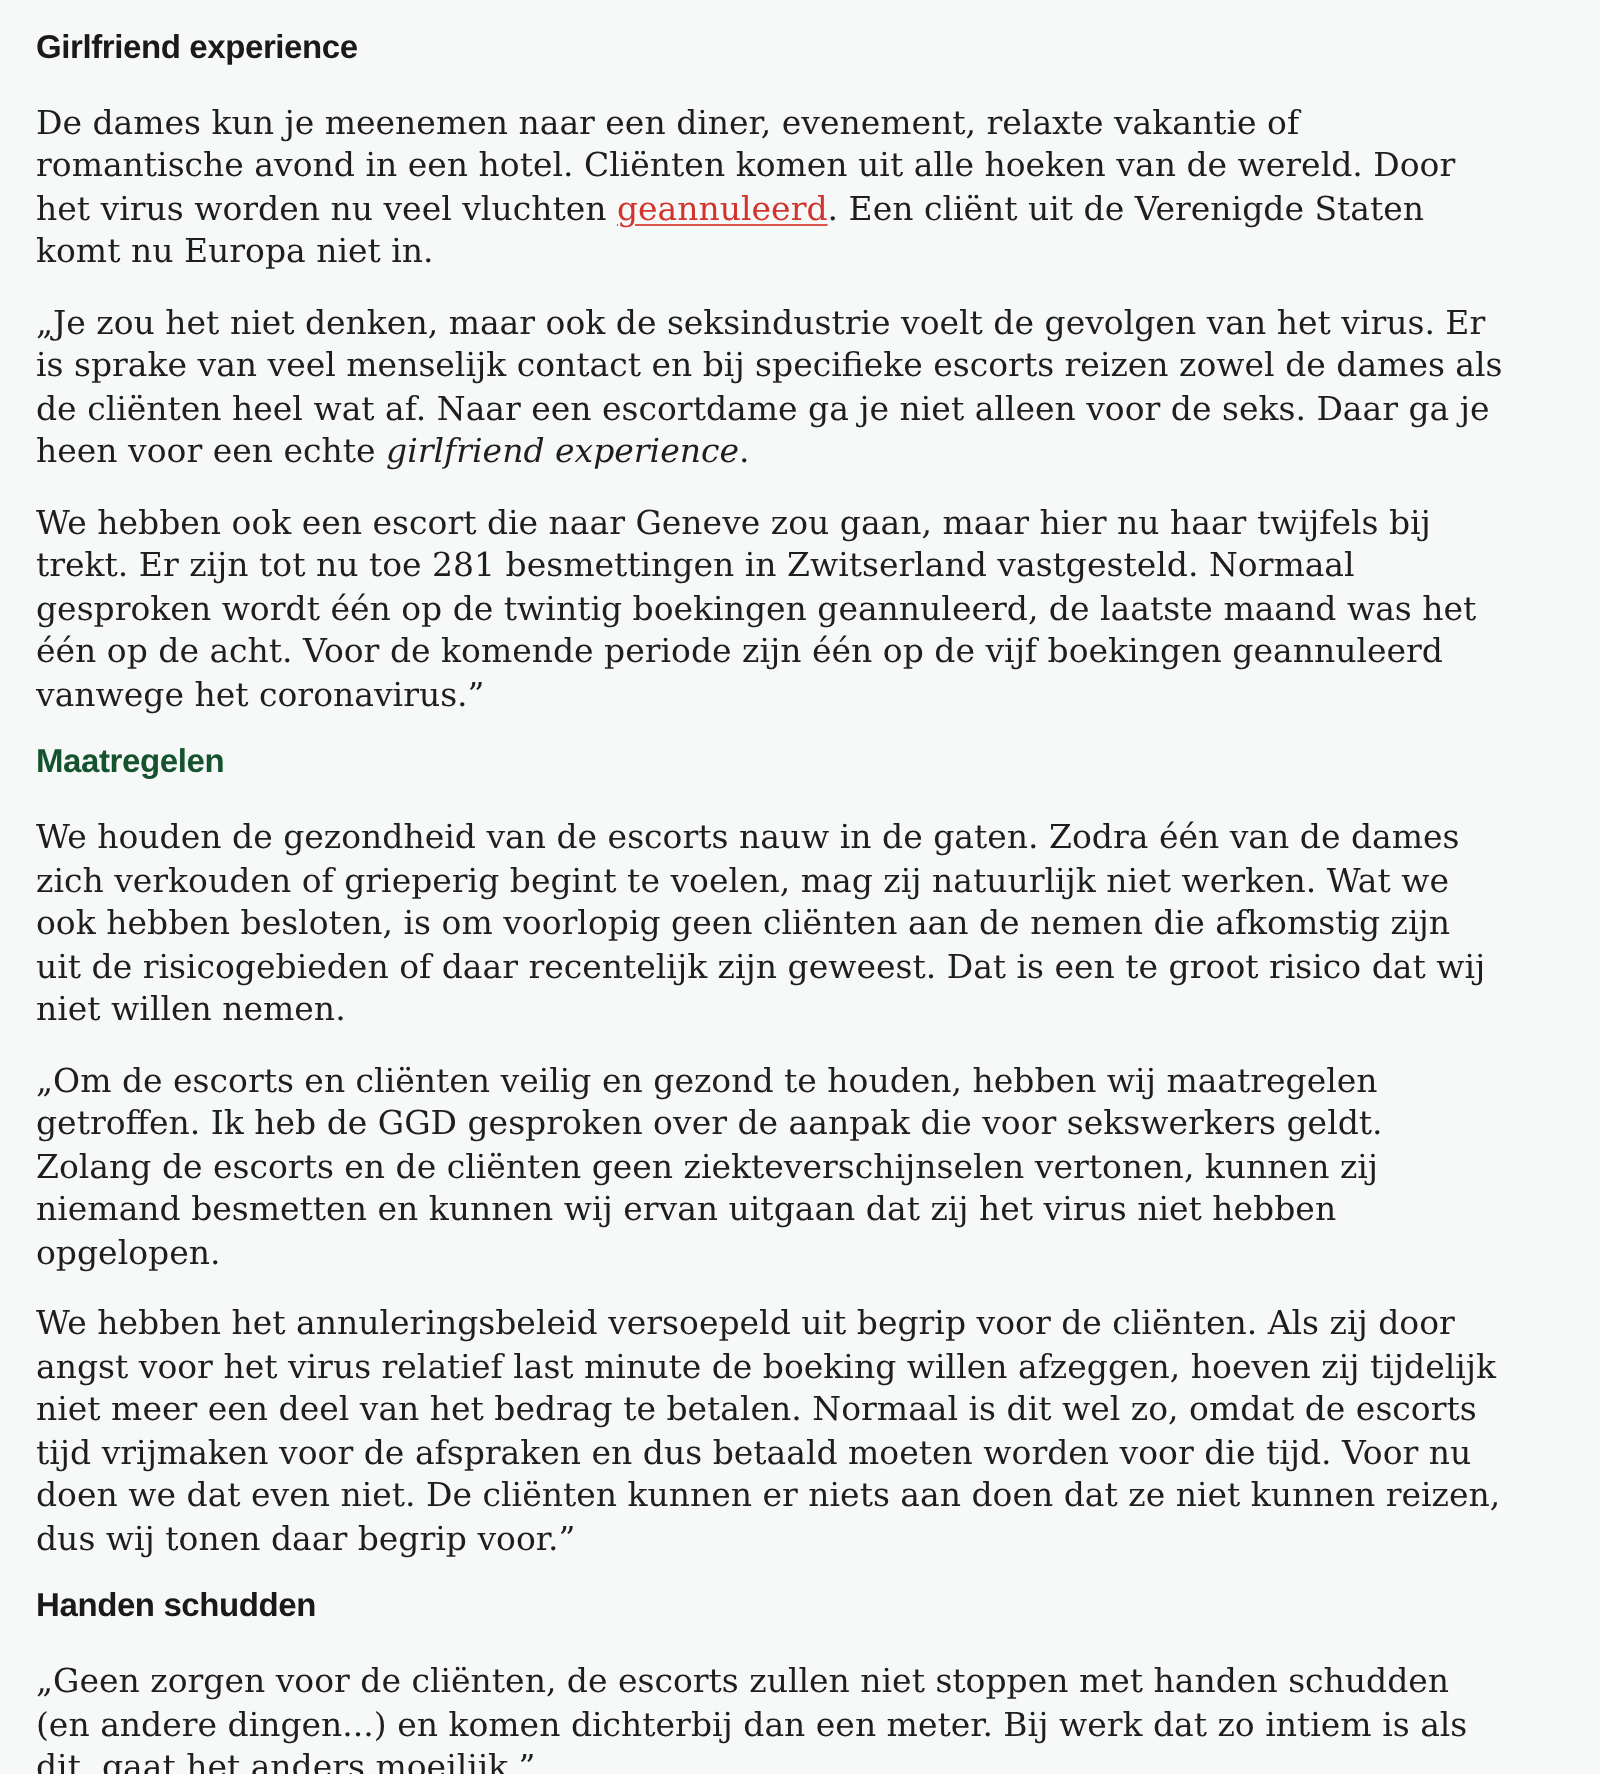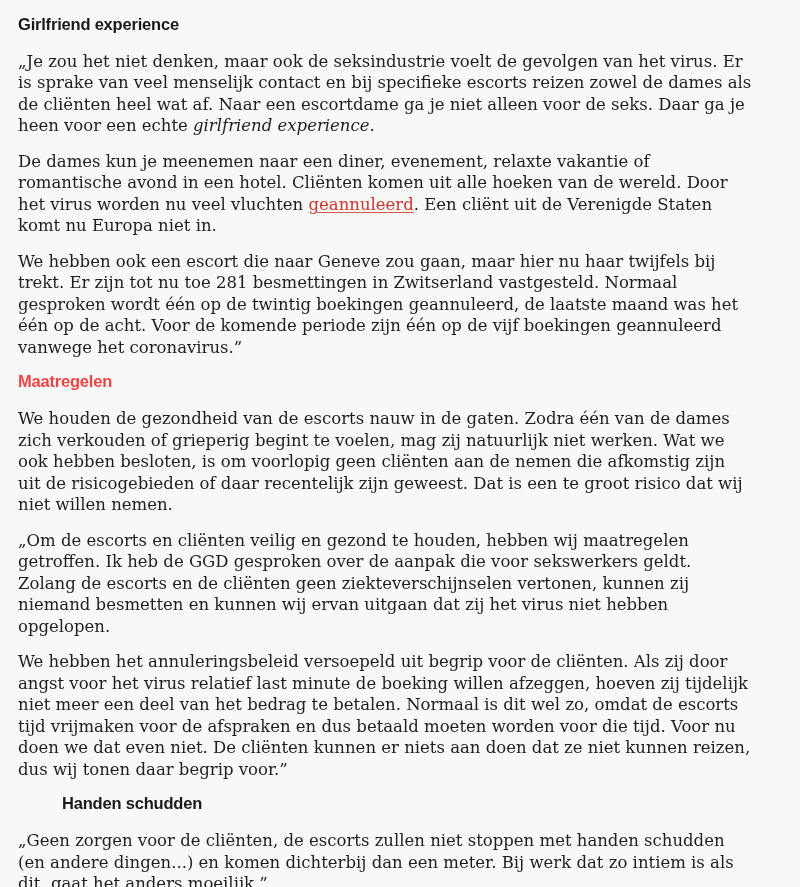--- a/index.html
+++ b/index.html
@@ -48,22 +48,22 @@
     text-decoration-color: #d9544a;
     text-decoration-thickness: 1px;
     text-underline-offset: 2px;
   }
 </style>
 </head>
 <body style="background: rgb(247, 248, 248); color: rgb(30, 30, 30);">
 
 <article class="article">
     <h3 class="section-heading" style="color: rgb(26, 26, 26);">Girlfriend experience</h3>
+    <p class="paragraph"><span>De dames kun je meenemen naar een diner, evenement, relaxte vakantie of romantische avond in een hotel. Cliënten komen uit alle hoeken van de wereld. Door het virus worden nu veel vluchten </span><a href="#" class="text-link" style="color: rgb(208, 52, 44);">geannuleerd</a><span>. Een cliënt uit de Verenigde Staten komt nu Europa niet in.</span></p>
     <p class="paragraph"><span>„Je zou het niet denken, maar ook de seksindustrie voelt de gevolgen van het virus. Er is sprake van veel menselijk contact en bij specifieke escorts reizen zowel de dames als de cliënten heel wat af. Naar een escortdame ga je niet alleen voor de seks. Daar ga je heen voor een echte </span><em>girlfriend experience</em><span>.</span></p>
-    <p class="paragraph"><span>De dames kun je meenemen naar een diner, evenement, relaxte vakantie of romantische avond in een hotel. Cliënten komen uit alle hoeken van de wereld. Door het virus worden nu veel vluchten </span><a href="#" class="text-link" style="color: rgb(208, 52, 44);">geannuleerd</a><span>. Een cliënt uit de Verenigde Staten komt nu Europa niet in.</span></p>
     <p class="paragraph"><span>We hebben ook een escort die naar Geneve zou gaan, maar hier nu haar twijfels bij trekt. Er zijn tot nu toe 281 besmettingen in Zwitserland vastgesteld. Normaal gesproken wordt één op de twintig boekingen geannuleerd, de laatste maand was het één op de acht. Voor de komende periode zijn één op de vijf boekingen geannuleerd vanwege het coronavirus.”</span></p>
-    <h3 class="section-heading" style="color: #ef4444;">Maatregelen</h3>
+    <h3 class="section-heading" style="color: #14532d;">Maatregelen</h3>
     <p class="paragraph"><span>We houden de gezondheid van de escorts nauw in de gaten. Zodra één van de dames zich verkouden of grieperig begint te voelen, mag zij natuurlijk niet werken. Wat we ook hebben besloten, is om voorlopig geen cliënten aan de nemen die afkomstig zijn uit de risicogebieden of daar recentelijk zijn geweest. Dat is een te groot risico dat wij niet willen nemen.</span></p>
     <p class="paragraph"><span>„Om de escorts en cliënten veilig en gezond te houden, hebben wij maatregelen getroffen. Ik heb de GGD gesproken over de aanpak die voor sekswerkers geldt. Zolang de escorts en de cliënten geen ziekteverschijnselen vertonen, kunnen zij niemand besmetten en kunnen wij ervan uitgaan dat zij het virus niet hebben opgelopen.</span></p>
     <p class="paragraph"><span>We hebben het annuleringsbeleid versoepeld uit begrip voor de cliënten. Als zij door angst voor het virus relatief last minute de boeking willen afzeggen, hoeven zij tijdelijk niet meer een deel van het bedrag te betalen. Normaal is dit wel zo, omdat de escorts tijd vrijmaken voor de afspraken en dus betaald moeten worden voor die tijd. Voor nu doen we dat even niet. De cliënten kunnen er niets aan doen dat ze niet kunnen reizen, dus wij tonen daar begrip voor.”</span></p>
-    <h3 class="section-heading" style="color: rgb(26, 26, 26); margin-left: 44px;">Handen schudden</h3>
+    <h3 class="section-heading" style="color: rgb(26, 26, 26);">Handen schudden</h3>
     <p class="paragraph"><span>„Geen zorgen voor de cliënten, de escorts zullen niet stoppen met handen schudden (en andere dingen...) en komen dichterbij dan een meter. Bij werk dat zo intiem is als dit, gaat het anders moeilijk.”</span></p>
   </article>
 
 </body></html>

